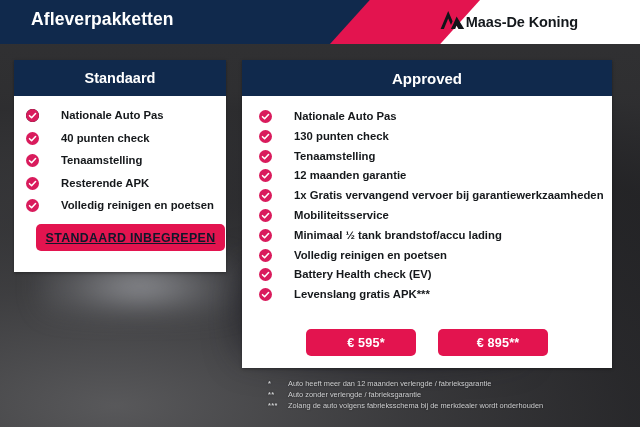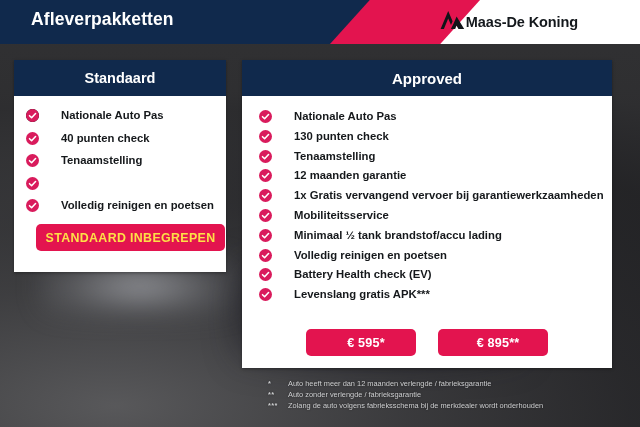--- a/index.html
+++ b/index.html
@@ -136,26 +136,27 @@
   #card-standard .feature-list { padding-left: 12px; }
   #card-standard .feature { font-size: 11.3px; line-height: 13px; margin-bottom: 9.5px; }
   #card-standard .check { width: 13px; height: 13px; margin-top: 0px; }
   .std-btn {
     position: absolute;
     left: 22px; bottom: 21px;
     width: 189px; height: 27px;
     background: #e3144f;
     border: none;
     border-radius: 5px;
-    color: #fde047;
+    color: #0f172a;
     font-family: "Liberation Sans", sans-serif;
     font-size: 12.4px;
     font-weight: bold;
     letter-spacing: .35px;
     cursor: pointer;
+    text-decoration: underline;
   }
 
   
   #card-approved { left: 242px; top: 60px; width: 370px; height: 308px; }
   #card-approved .card-head { height: 36px; font-size: 15px; }
   #card-approved .card-body { padding: 13px 0 0 0; }
   #card-approved .feature-list { padding-left: 17px; }
   #card-approved .feature { font-size: 11.3px; line-height: 15.2px; margin-bottom: 4.6px; }
   #card-approved .check { width: 13px; height: 13px; margin-top: 1px; }
 
@@ -260,20 +261,21 @@
           </span>
           <span class="feature-text">Tenaamstelling</span>
         </li>
         <li class="feature">
           <span class="check">
             <svg width="13" height="13" viewBox="0 0 20 20" aria-hidden="true">
                 <circle cx="10" cy="10" r="10" fill="#d91b5c"></circle>
                 <path d="M5.4 10.3 L8.6 13.4 L14.7 6.9" fill="none" stroke="#ffffff" stroke-width="2.4" stroke-linecap="round" stroke-linejoin="round"></path>
               </svg>
           </span>
+          <span class="feature-text">Resterende APK</span>
         </li>
         <li class="feature">
           <span class="check">
             <svg width="13" height="13" viewBox="0 0 20 20" aria-hidden="true">
                 <circle cx="10" cy="10" r="10" fill="#d91b5c"></circle>
                 <path d="M5.4 10.3 L8.6 13.4 L14.7 6.9" fill="none" stroke="#ffffff" stroke-width="2.4" stroke-linecap="round" stroke-linejoin="round"></path>
               </svg>
           </span>
           <span class="feature-text">Volledig reinigen en poetsen</span>
         </li>

